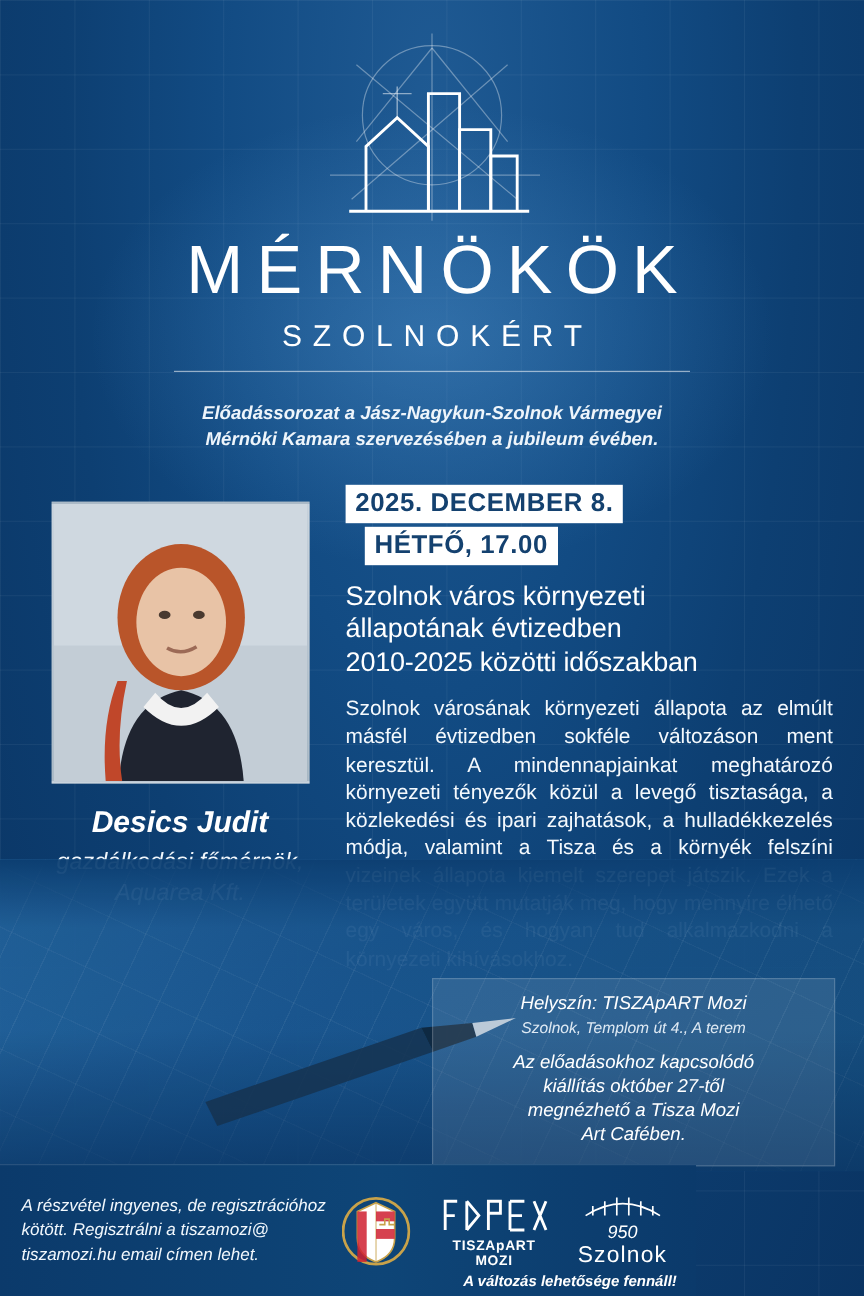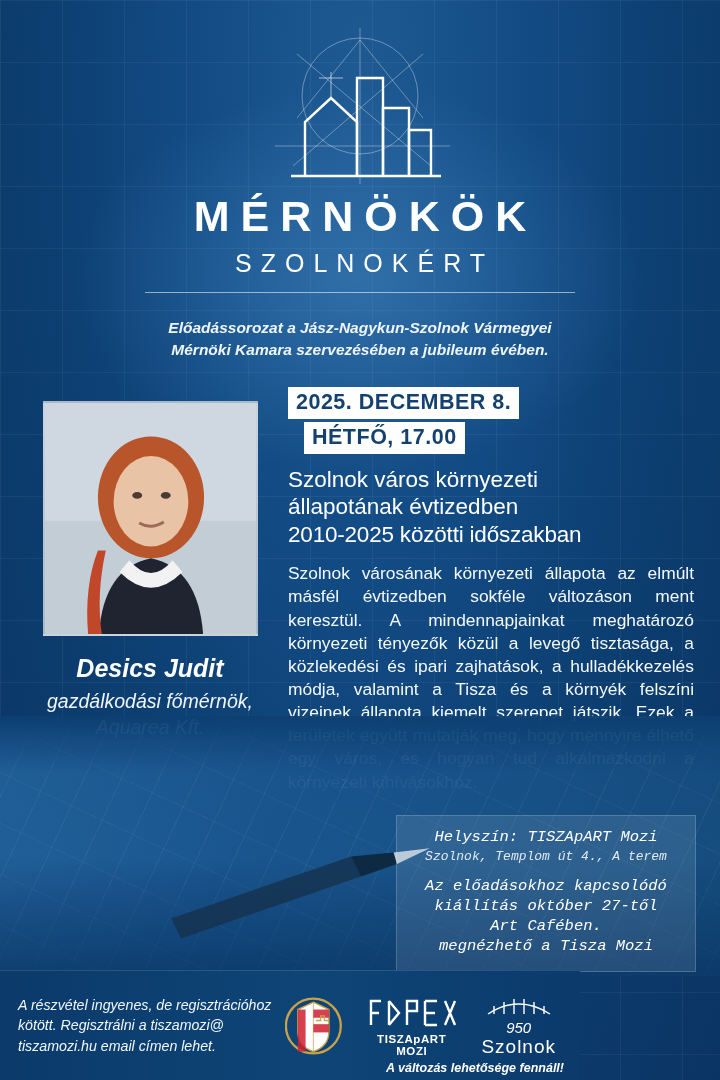--- a/index.html
+++ b/index.html
@@ -40,23 +40,23 @@
     width: 250px; height: 160px;
   }
   .logo-wrap svg { display: block; width: 100%; height: 100%; }
 
   .brand {
     position: relative;
     text-align: center;
     margin-top: 6px;
   }
   .brand-main {
-    font-size: 43px;
+    font-size: 57px;
     letter-spacing: 11px;
-    font-weight: bold;
+    font-weight: normal;
     text-indent: 11px;
   }
   .brand-sub {
     font-size: 25px;
     letter-spacing: 9px;
     margin-top: 8px;
     font-weight: normal;
     text-indent: 9px;
   }
   .brand-rule {
@@ -139,27 +139,26 @@
     line-height: 1.33;
     text-align: justify;
     color: #f4f9fd;
   }
 
   
   .venue {
     position: absolute;
     right: 24px;
     top: 815px;
-    width: 300px;
+    width: 336px;
     background: rgba(255,255,255,0.10);
     border: 1px solid rgba(255,255,255,0.18);
     padding: 12px 14px 14px;
     text-align: center;
     font-style: italic;
-    font-family: Liberation Mono, monospace;
   }
   .venue-line1 { font-size: 15.5px; }
   .venue-line2 { font-size: 13px; margin-top: 3px; color: #dfeaf4; }
   .venue-note {
     font-size: 15.5px;
     line-height: 1.3;
     margin-top: 12px;
   }
 
   
@@ -315,22 +314,22 @@
       <path d="M252 44 L288 50 L252 56 Z" fill="#cfd9e2" opacity="0.9"></path>
     </svg>
   </div>
 
   <div class="venue">
     <div class="venue-line1">Helyszín: TISZApART Mozi</div>
     <div class="venue-line2">Szolnok, Templom út 4., A terem</div>
     <div class="venue-note">
       <div>Az előadásokhoz kapcsolódó</div>
       <div>kiállítás október 27-től</div>
+      <div>megnézhető a Tisza Mozi</div>
       <div>Art Cafében.</div>
-      <div>megnézhető a Tisza Mozi</div>
     </div>
   </div>
 
   <div class="footer">
     <div class="footer-text">
       <div>A részvétel ingyenes, de regisztrációhoz</div>
       <div>kötött. Regisztrálni a tiszamozi@</div>
       <div>tiszamozi.hu email címen lehet.</div>
     </div>
     <div class="footer-logos">

